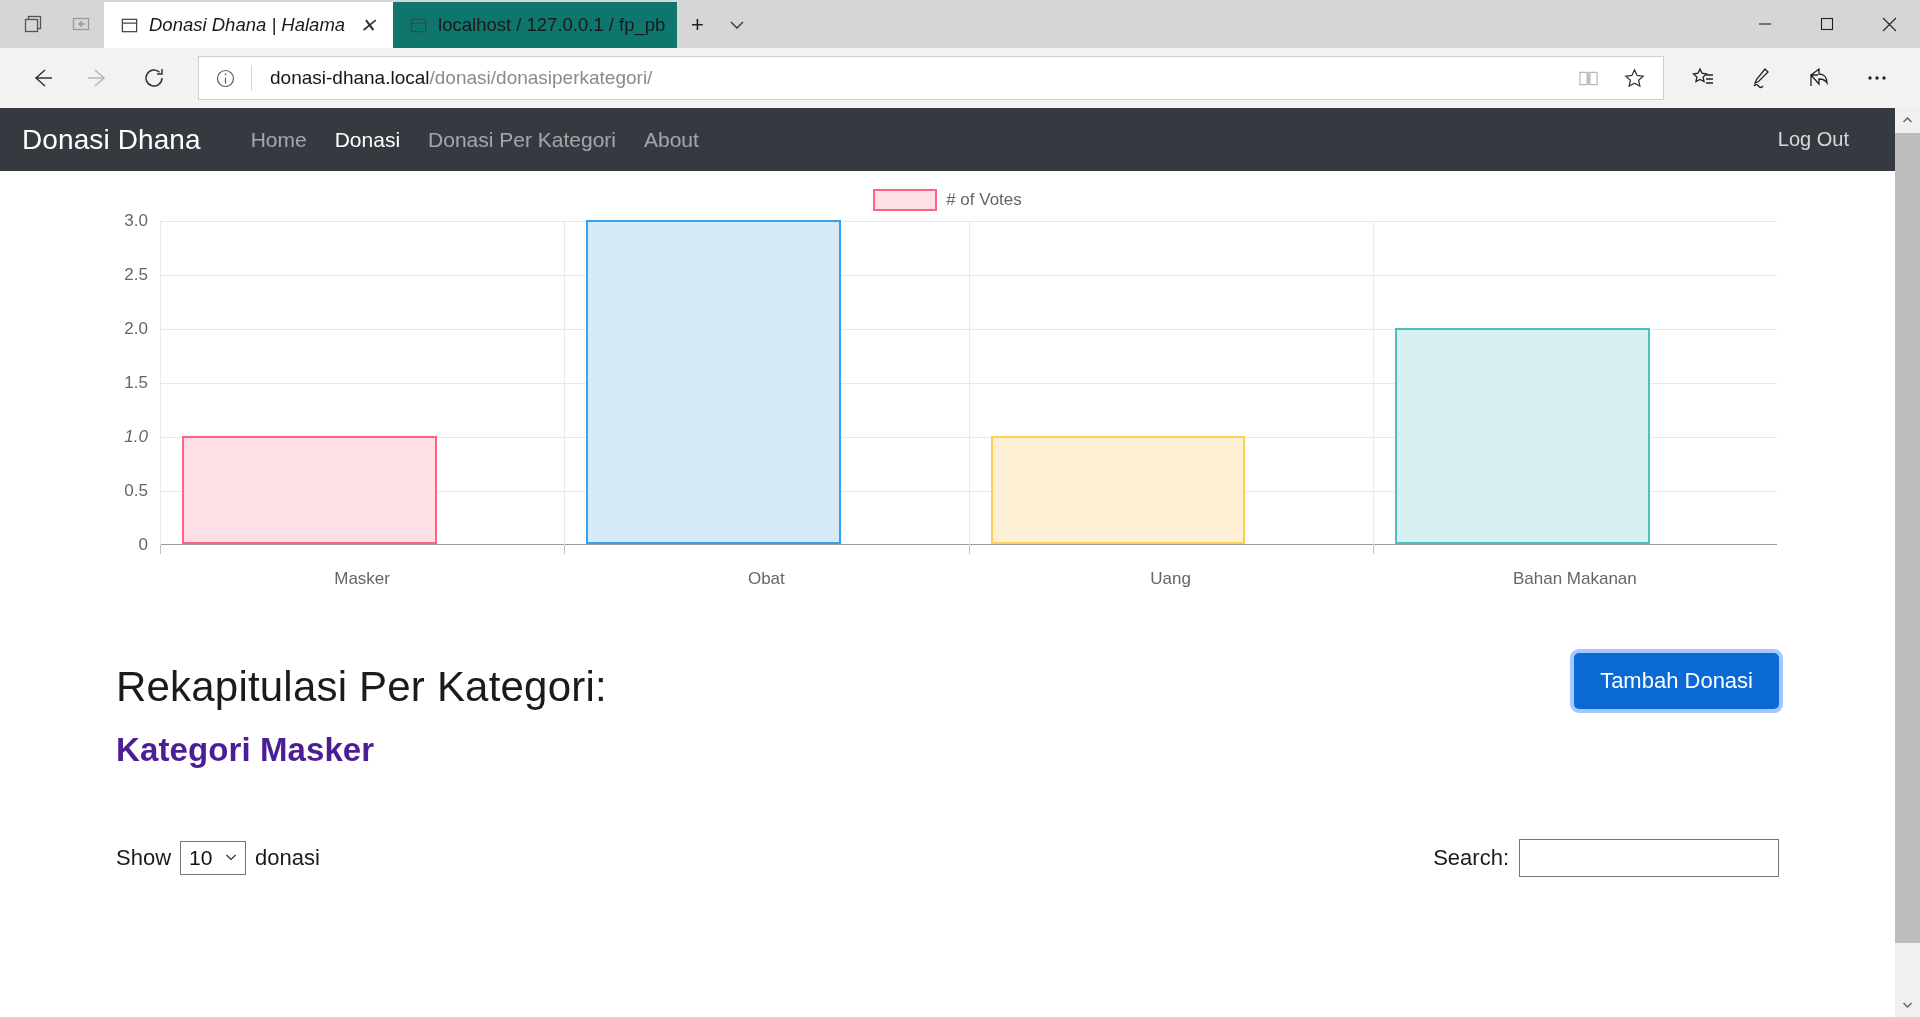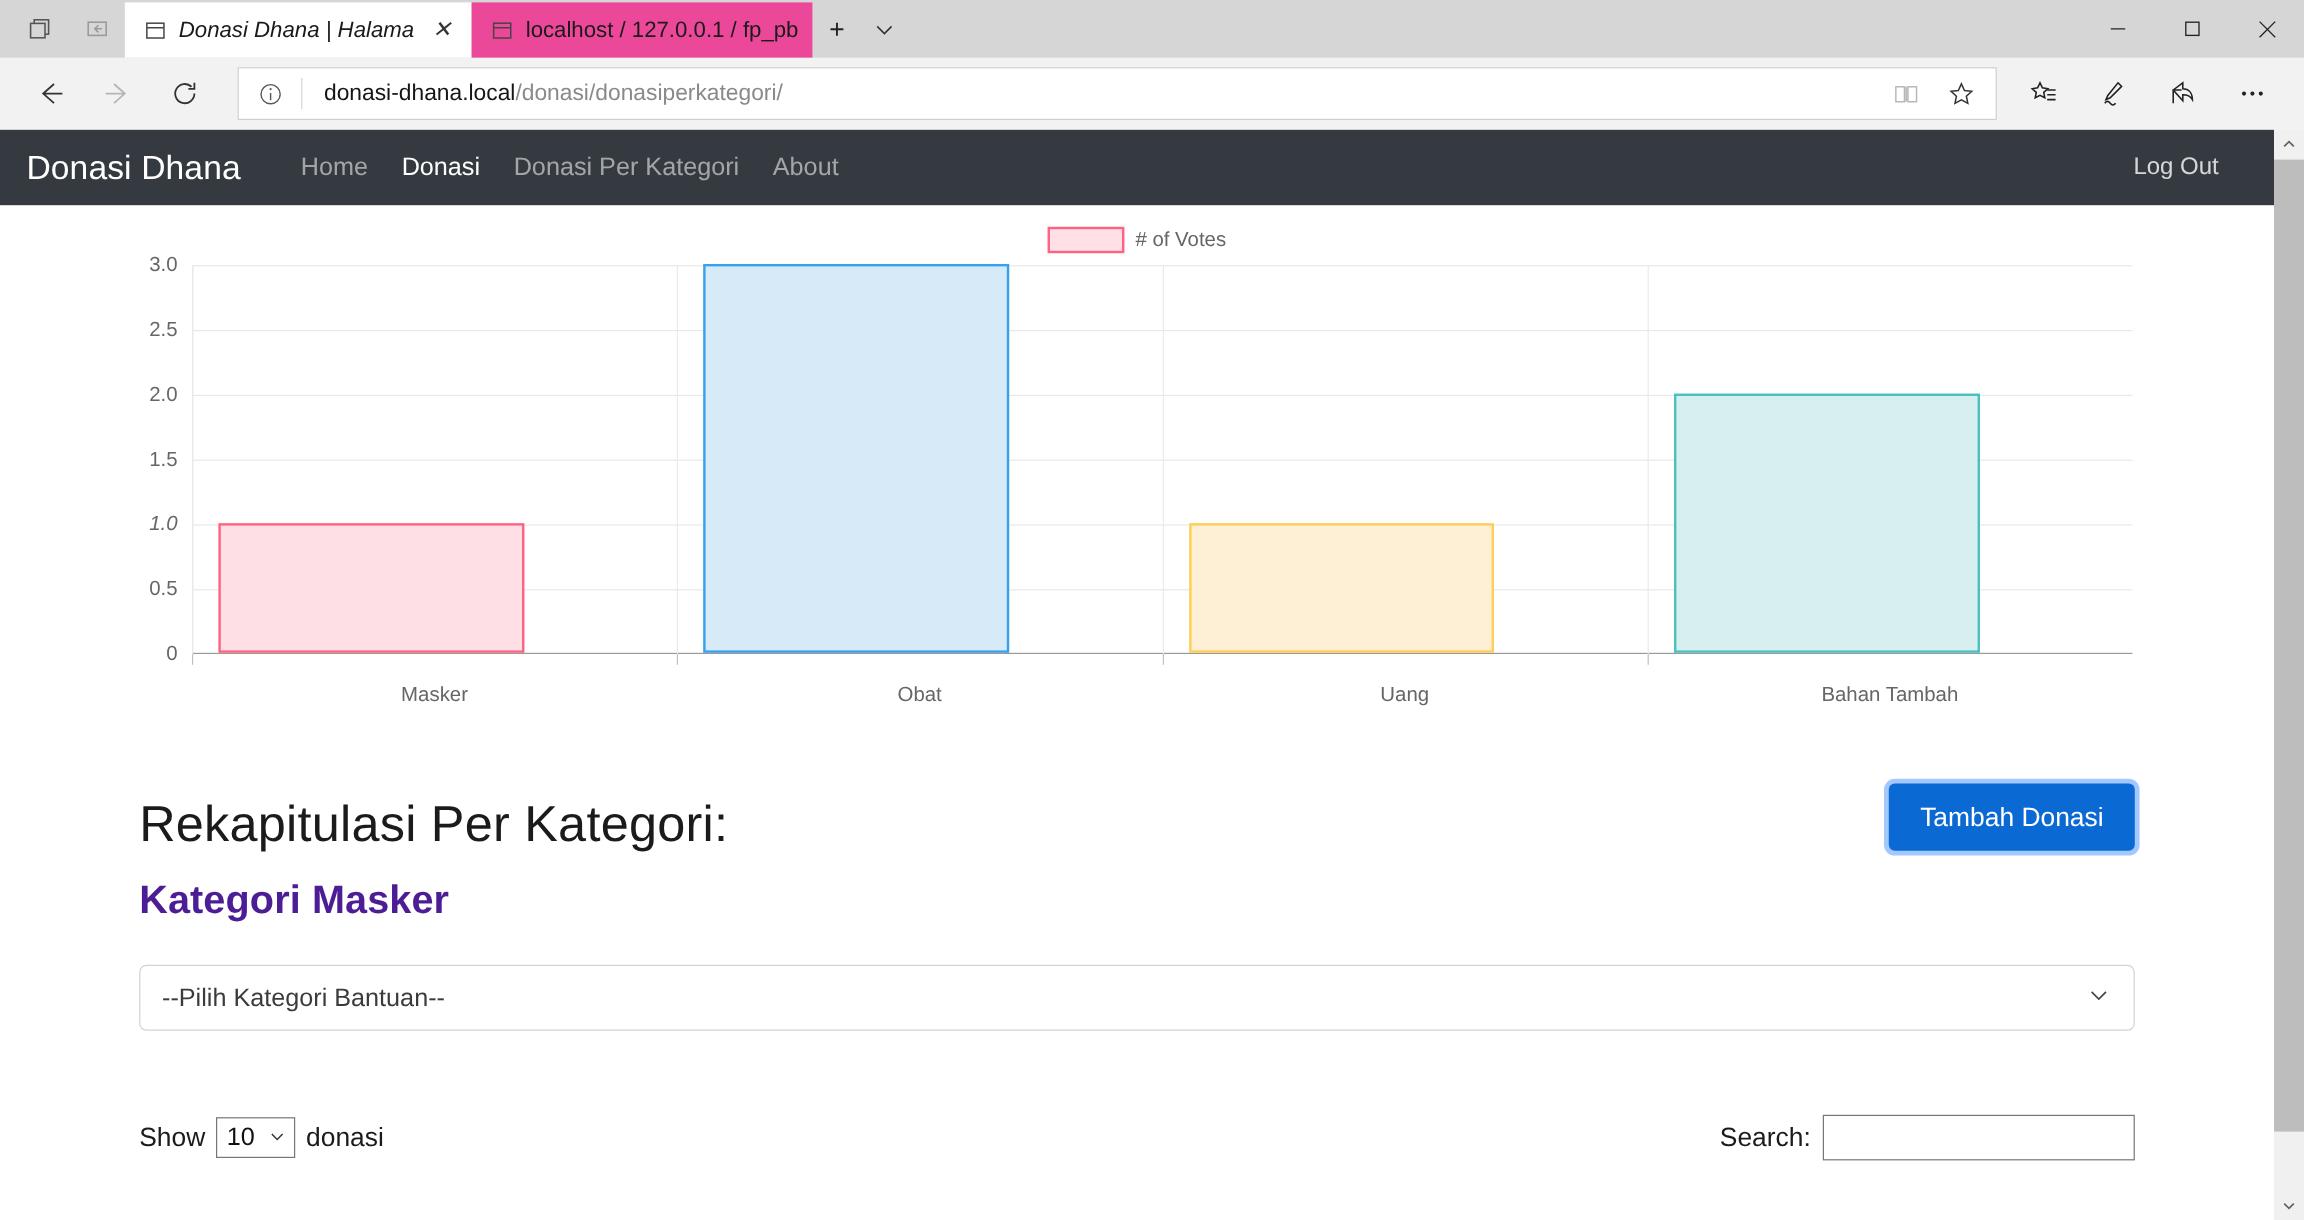--- a/index.html
+++ b/index.html
@@ -21,21 +21,21 @@
   .tb-iconbtn {
     width:46px; height:46px; display:flex; align-items:center; justify-content:center;
     cursor:default;
   }
   .tb-iconbtn svg { display:block; }
 
   .tabstrip { display:flex; align-items:flex-end; height:48px; }
   .tab {
     height:46px; display:flex; align-items:center; gap:10px;
     padding:0 12px 0 16px; min-width:275px; max-width:300px;
-    background:#ec4899; color:#222; font-size:18px; position:relative;
+    background:#0f766e; color:#222; font-size:18px; position:relative;
   }
   .tab.active { background:#ffffff;font-style:italic; }
   .tab .tab-title {
     flex:1; white-space:nowrap; overflow:hidden; text-overflow:clip;
     font-size:18.5px; color:#1a1a1a;
   }
   .tab-close {
     width:26px; height:26px; display:flex; align-items:center; justify-content:center;
     font-size:19px; color:#333; line-height:1;
   }
@@ -388,43 +388,33 @@
             <div class="xlabel" style="left: 606.375px;">Obat</div>
             <div class="catsep" style="left: 808.5px;">
               <div class="catsep-tick"></div>
             </div>
             <div class="bar" title="Uang: 1" style="left: 830.734px; width: 254.678px; height: 108px; background: rgb(253, 240, 213); border: 2px solid rgb(255, 206, 86);"></div>
             <div class="xlabel" style="left: 1010.62px;">Uang</div>
             <div class="catsep" style="left: 1212.75px;">
               <div class="catsep-tick"></div>
             </div>
             <div class="bar" title="Bahan Makanan: 2" style="left: 1234.98px; width: 254.678px; height: 216px; background: rgb(216, 239, 239); border: 2px solid rgb(75, 192, 192);"></div>
-            <div class="xlabel" style="left: 1414.88px;">Bahan Tambah</div>
+            <div class="xlabel" style="left: 1414.88px;">Bahan Makanan</div>
           </div>
       </div>
 
       <div class="content">
         <div class="rowhead">
           <div>
             <h1 class="title">Rekapitulasi Per Kategori:</h1>
             <h2 class="subtitle">Kategori Masker</h2>
           </div>
           <button class="btn-primary">Tambah Donasi</button>
         </div>
 
-        <div class="selectrow">
-          <div class="formselect">
-            <span>--Pilih Kategori Bantuan--</span>
-            <span class="chev">
-              <svg width="22" height="22" viewBox="0 0 22 22" fill="none" stroke="#444" stroke-width="1.4">
-                <path d="M5 8.5l6 6 6-6"></path>
-              </svg>
-            </span>
-          </div>
-        </div>
 
         <div class="tabletop">
           <div class="showentries">
             <span>Show</span>
             <span class="minisel">
               <span>10</span>
               <span class="chev">
                 <svg width="14" height="14" viewBox="0 0 14 14" fill="none" stroke="#333" stroke-width="1.2">
                   <path d="M2.5 5l4.5 4.5L11.5 5"></path>
                 </svg>

